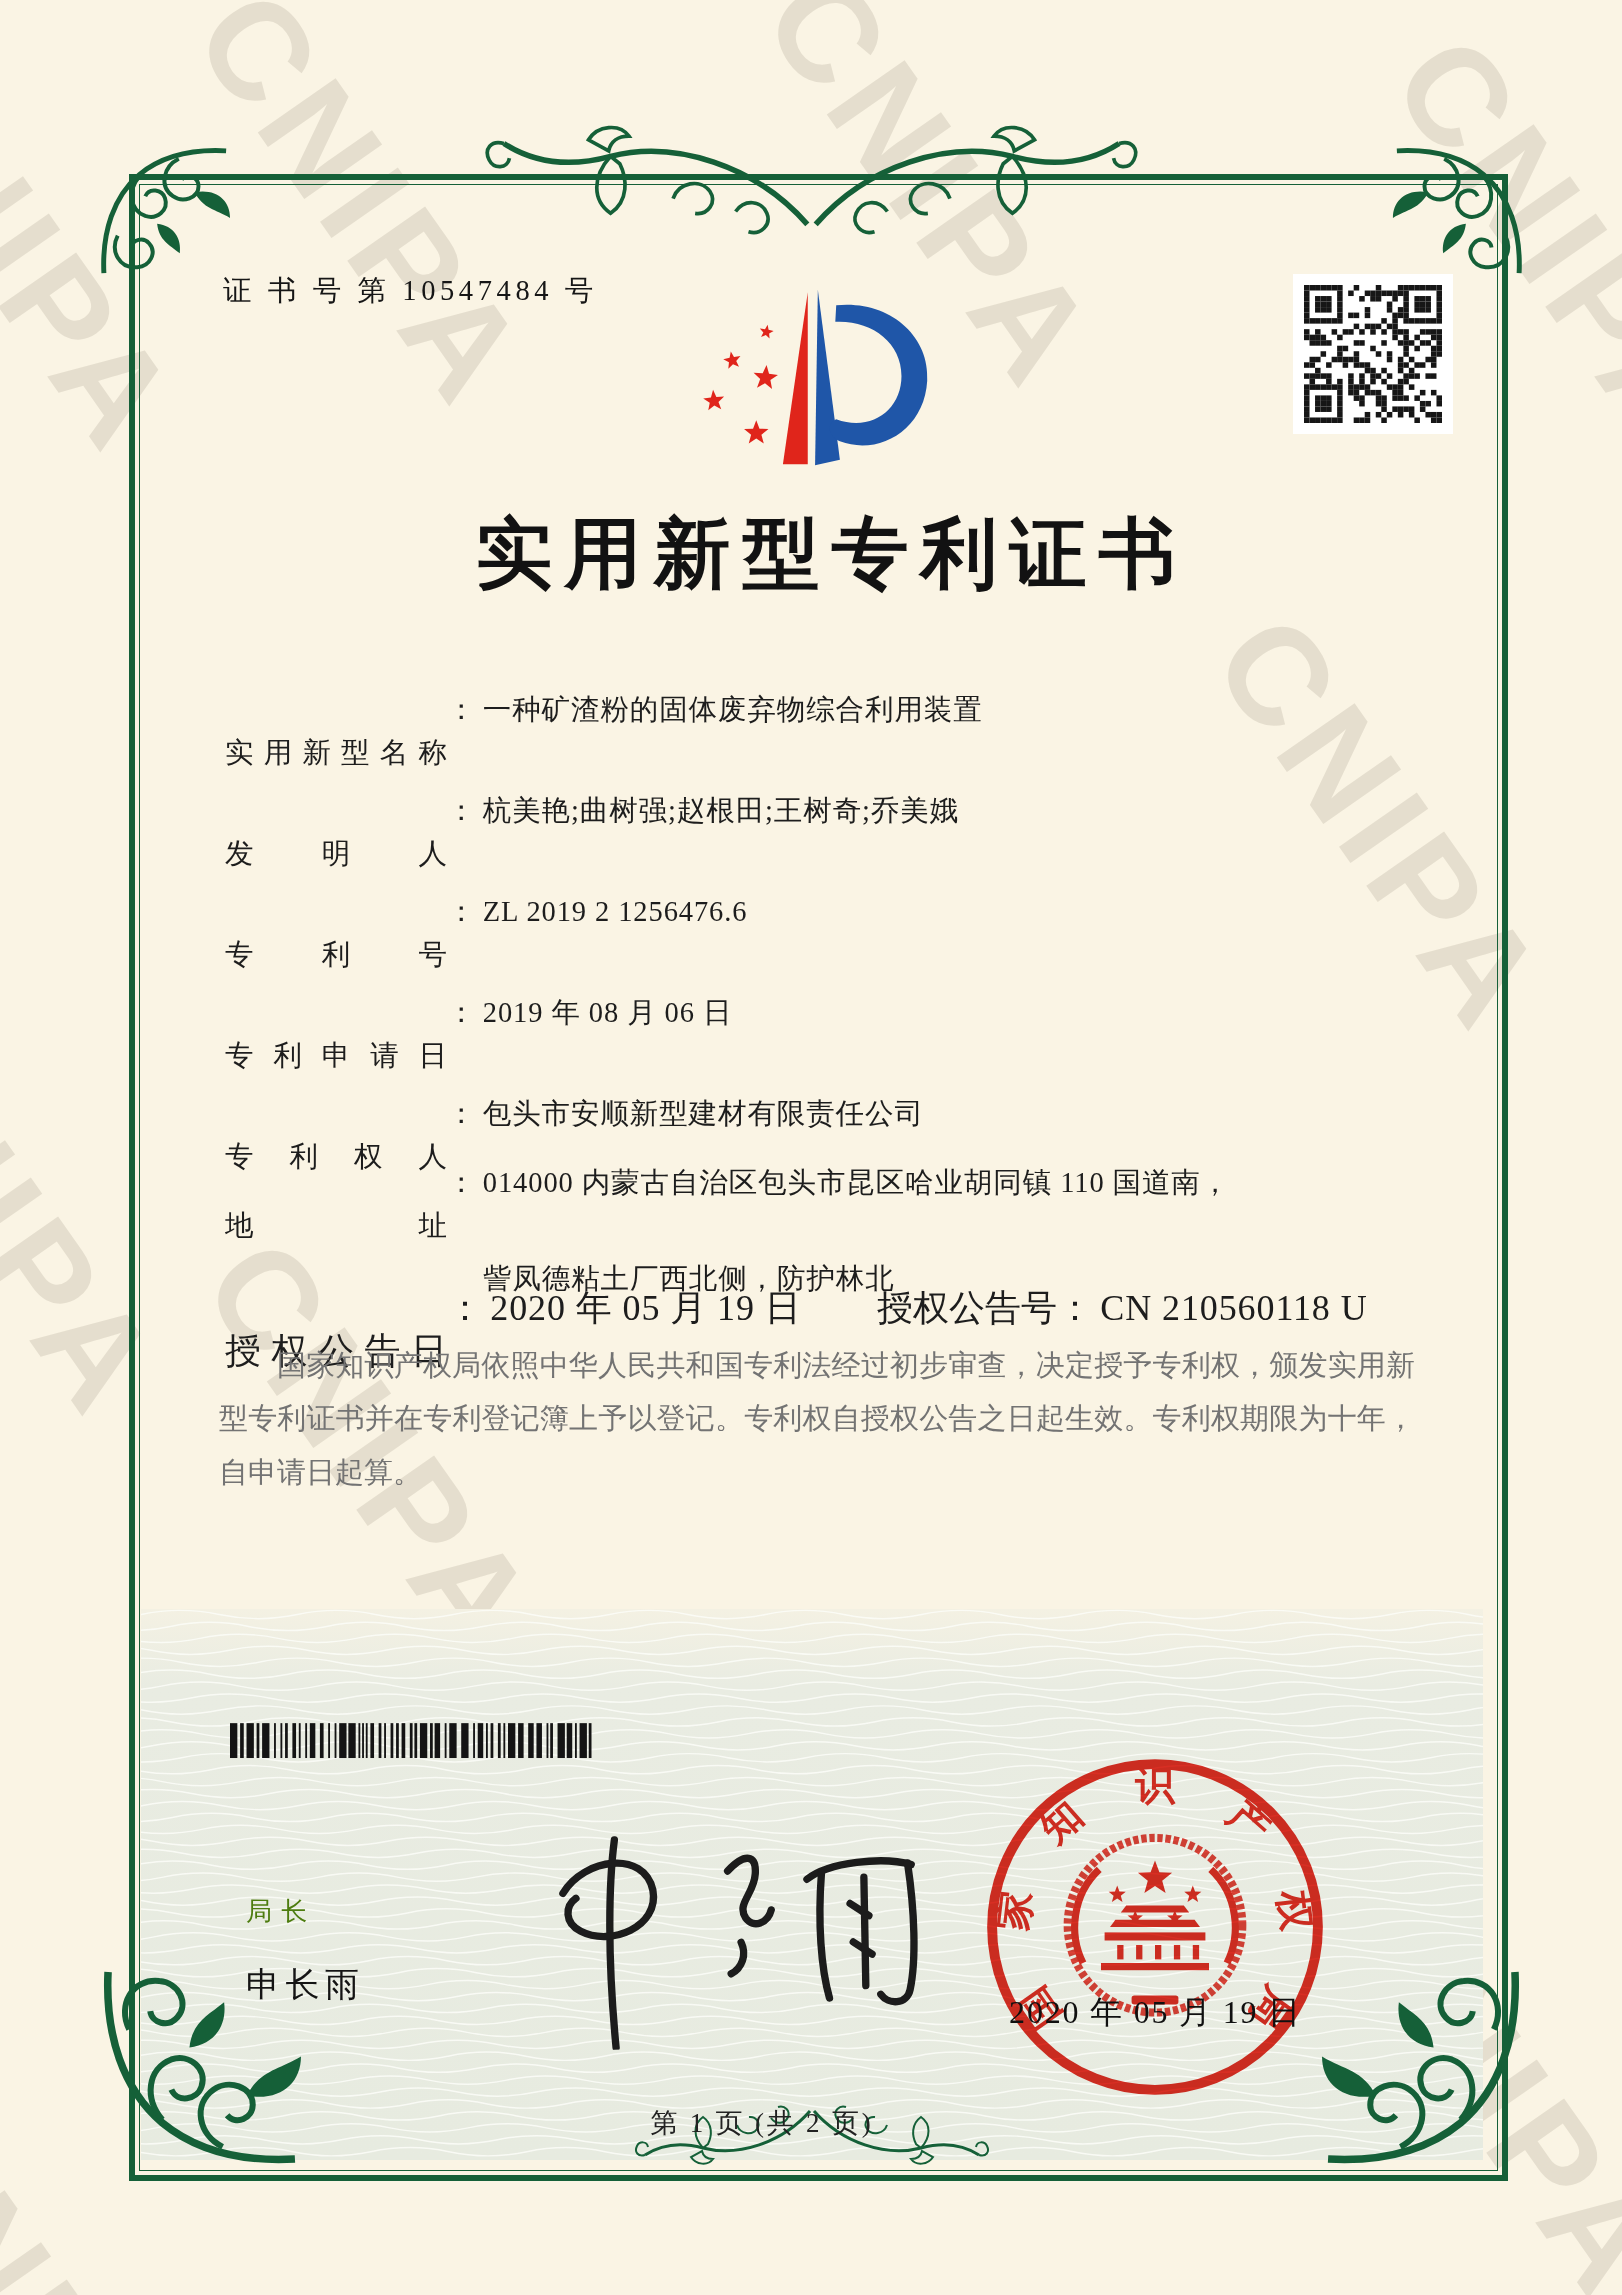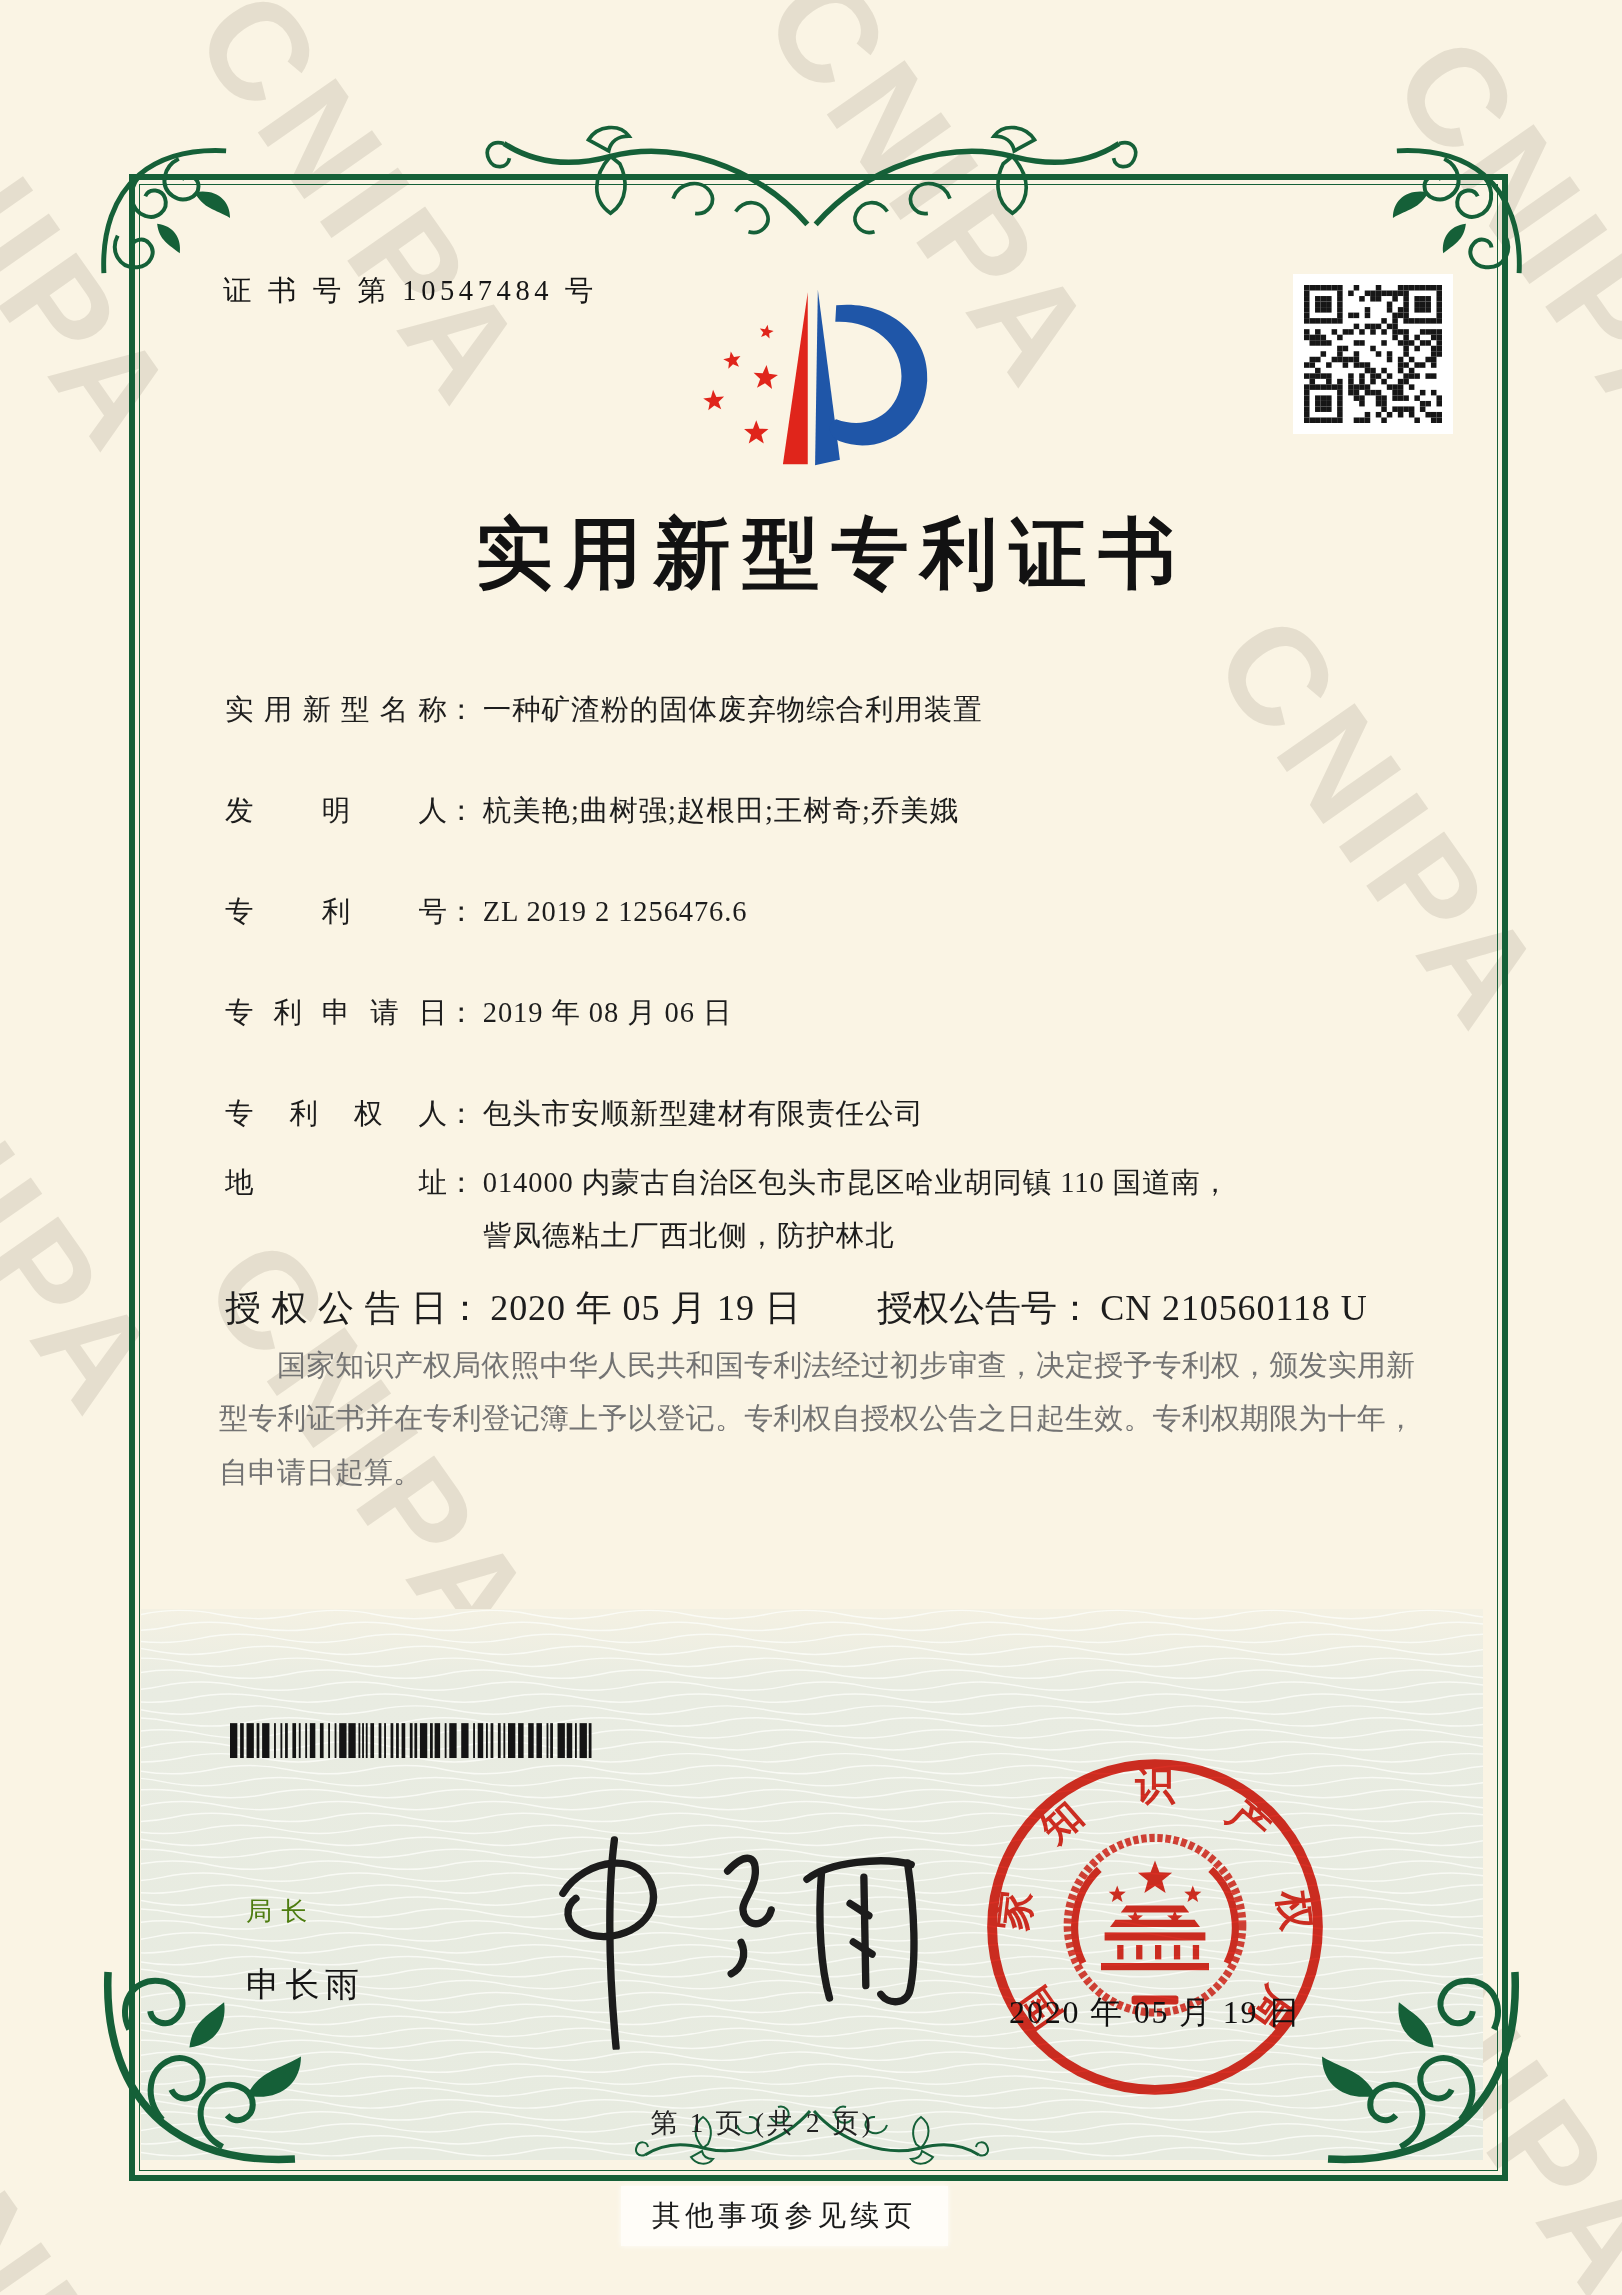--- a/index.html
+++ b/index.html
@@ -19,21 +19,21 @@
             background:linear-gradient(180deg,#f4f1e3 0%,#e9ece2 14%,#e7ebe0 100%);}
   
   #certno{position:absolute;left:223px;top:272px;font-size:28.5px;letter-spacing:4.6px;color:#161616;z-index:5;}
   #logo{position:absolute;left:691px;top:274px;width:250px;height:228px;z-index:5;}
   #qrbox{position:absolute;left:1293px;top:274px;width:160px;height:160px;background:#fff;z-index:5;}
   #qrbox svg{position:absolute;left:11px;top:11px;}
   #title{position:absolute;left:0;top:503px;width:1623px;text-align:center;font-size:77px;
          font-weight:800;letter-spacing:12px;color:#121212;z-index:5;padding-left:20px;}
   
   .field-row{position:absolute;left:225px;font-size:28.5px;color:#1d1d1d;z-index:5;white-space:nowrap;}
-  .f-label{display:inline-block;width:222px;text-align:justify;text-align-last:justify;vertical-align:top;}
+  .f-label{display:inline-block;width:222px;text-align:justify;text-align-last:justify;vertical-align:top;margin-top:43px;}
   .f-colon{display:inline-block;margin-right:7.3px;}
   .f-value{letter-spacing:0.9px;}
   .f-value2{margin-left:258px;margin-top:14.7px;letter-spacing:0.9px;}
   .row-0{top:691px}.row-1{top:792px}.row-2{top:893px}.row-3{top:994px}.row-4{top:1095px}.row-5{top:1164px}
   #grant-row{position:absolute;top:1284px;left:225px;font-size:36px;z-index:5;white-space:nowrap;color:#1d1d1d;}
   #grant-row .pair2{position:absolute;left:652px;top:0;}
   
   #legal{position:absolute;left:219px;top:1339px;width:1196px;font-size:29px;line-height:1.84;
          color:#737373;z-index:5;text-align:justify;}
   #legal p{margin:0 0 5.5px 0;text-indent:2em;}
@@ -607,15 +607,14 @@
       <rect x="0" y="22" width="7" height="16" stroke="none"></rect>
       <rect x="21" y="22" width="7" height="16" stroke="none"></rect>
       <rect x="42" y="22" width="7" height="16" stroke="none"></rect>
       <rect x="-60" y="42" width="120" height="8" stroke="none"></rect>
       <rect x="-26" y="78" width="52" height="10" rx="3" stroke="none"></rect>
     </g>
   </svg>
   <div id="seal-date">2020 年 05 月 19 日</div>
 
   <div id="page-number">第 1 页 (共 2 页)</div>
-  <div id="continuation">其他事项参见续页</div>
 </div>
 
 
 </body></html>

